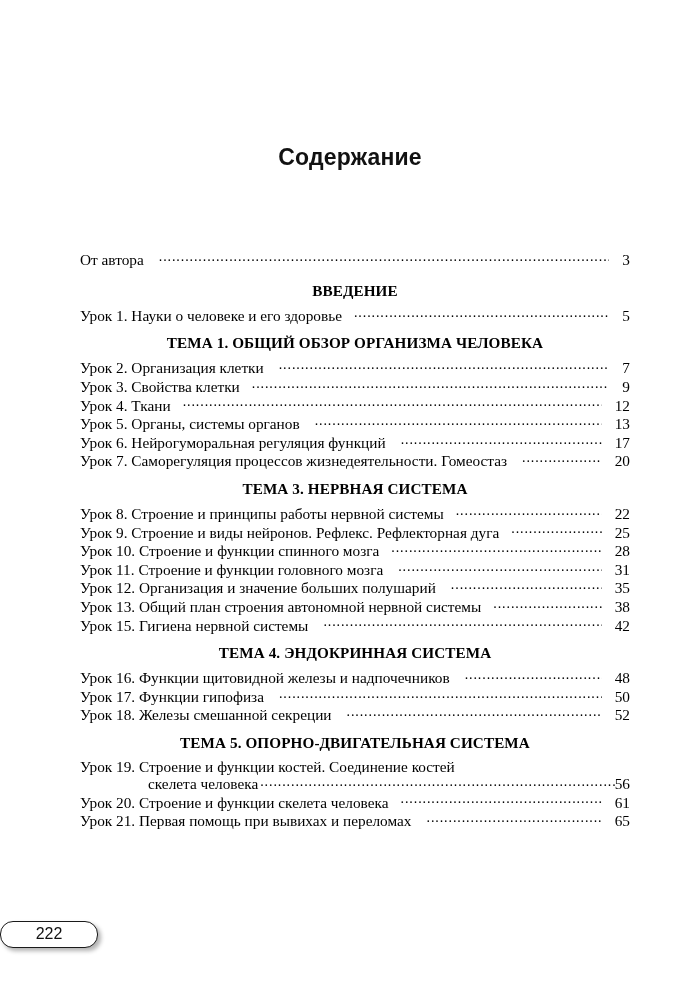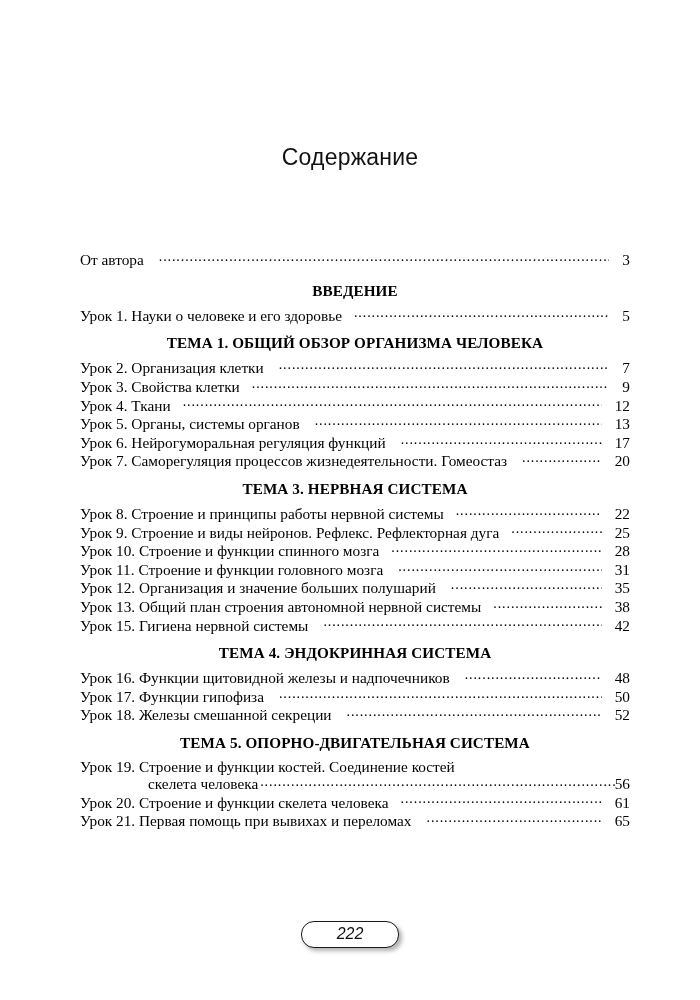--- a/index.html
+++ b/index.html
@@ -23,21 +23,21 @@
   }
 
   
   .doc-title {
     position: absolute;
     top: 144px;
     left: 0;
     width: 700px;
     text-align: center;
     font-family: "Liberation Sans", "DejaVu Sans", sans-serif;
-    font-weight: normal;
+    font-weight: bold;
     font-size: 23px;
     letter-spacing: 0.2px;
     color: #111111;
   }
 
   
   .toc {
     position: absolute;
     top: 250px;
     left: 80px;
@@ -128,22 +128,20 @@
   }
   .entry-wrap .second-line .pageno { flex: 0 0 auto; }
 
   
   .page-badge-wrap {
     position: absolute;
     left: 0;
     top: 921px;
     width: 700px;
     display: flex;
-    justify-content: center;
-    font-style: italic;
   }
   .page-badge {
     min-width: 64px;
     padding: 3px 16px 4px 16px;
     border: 1.6px solid #1a1a1a;
     border-radius: 13px;
     background: #ffffff;
     font-family: "Liberation Sans", "DejaVu Sans", sans-serif;
     font-size: 16px;
     text-align: center;

